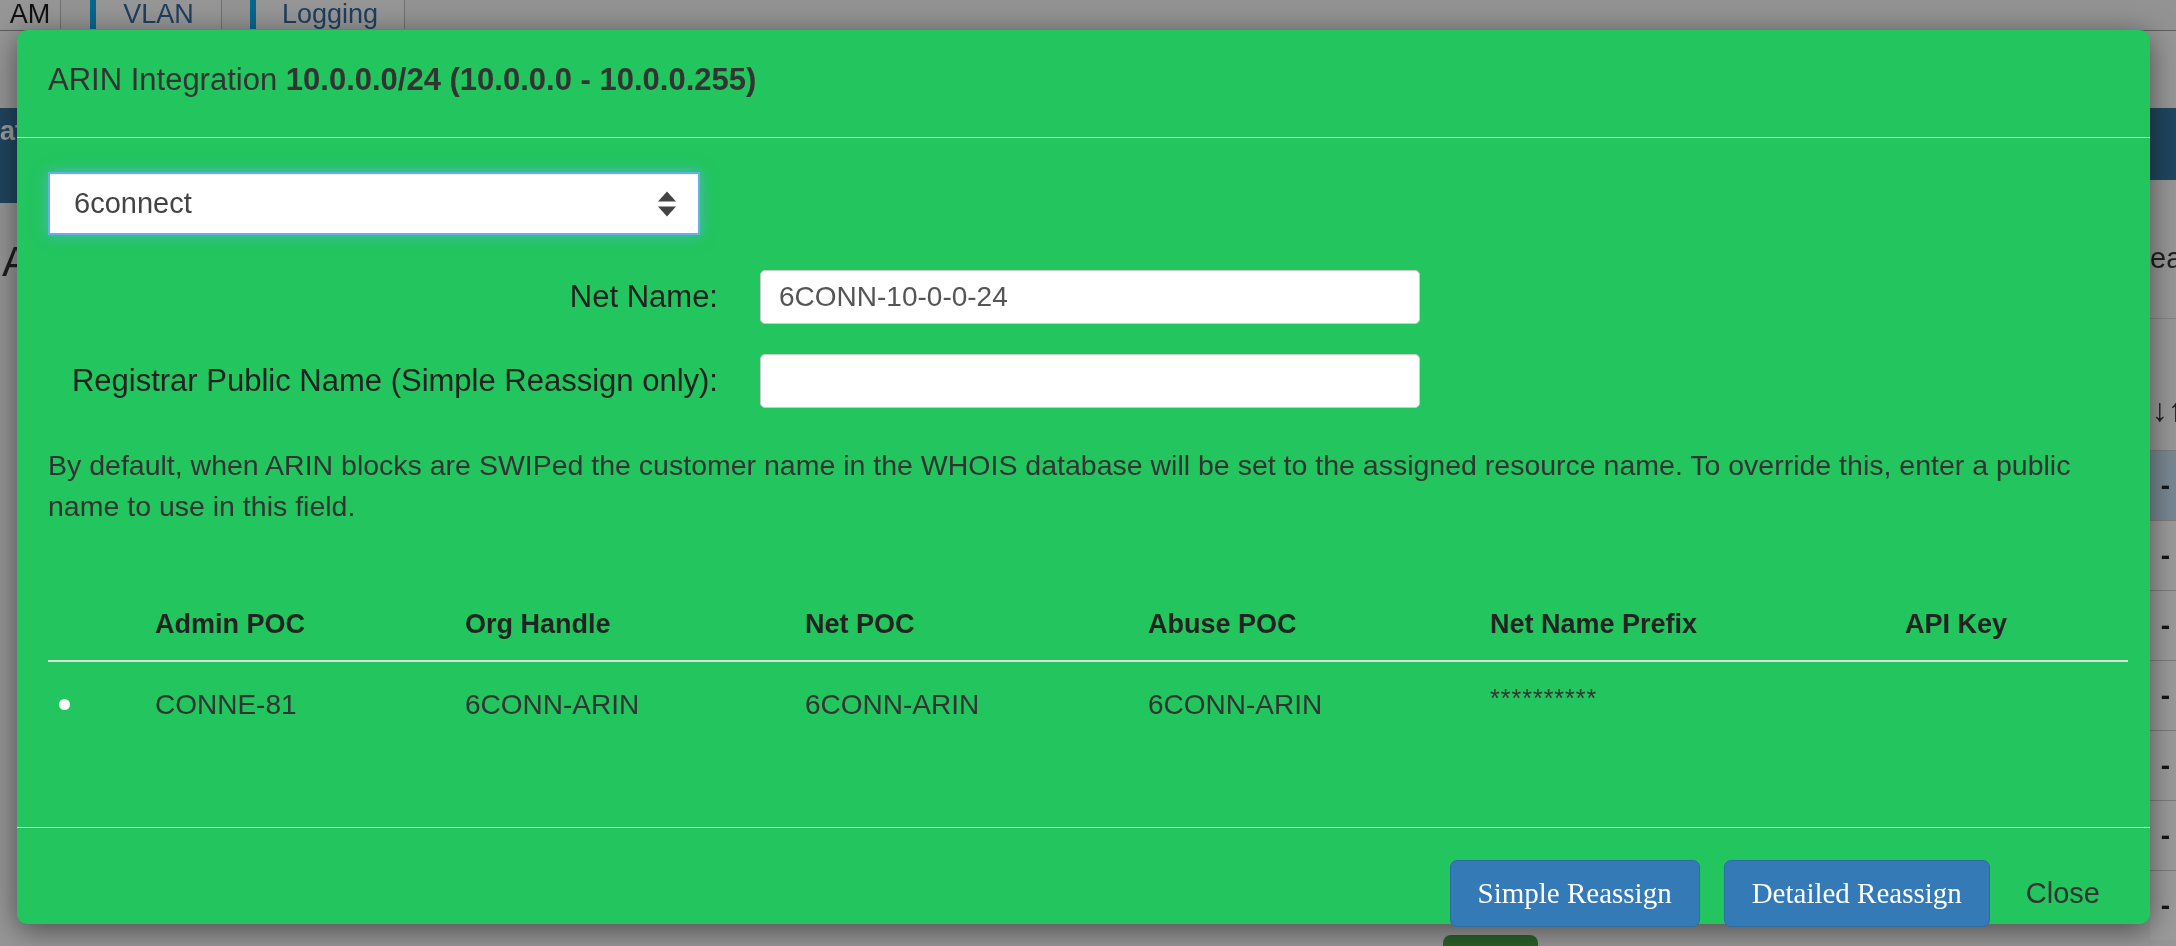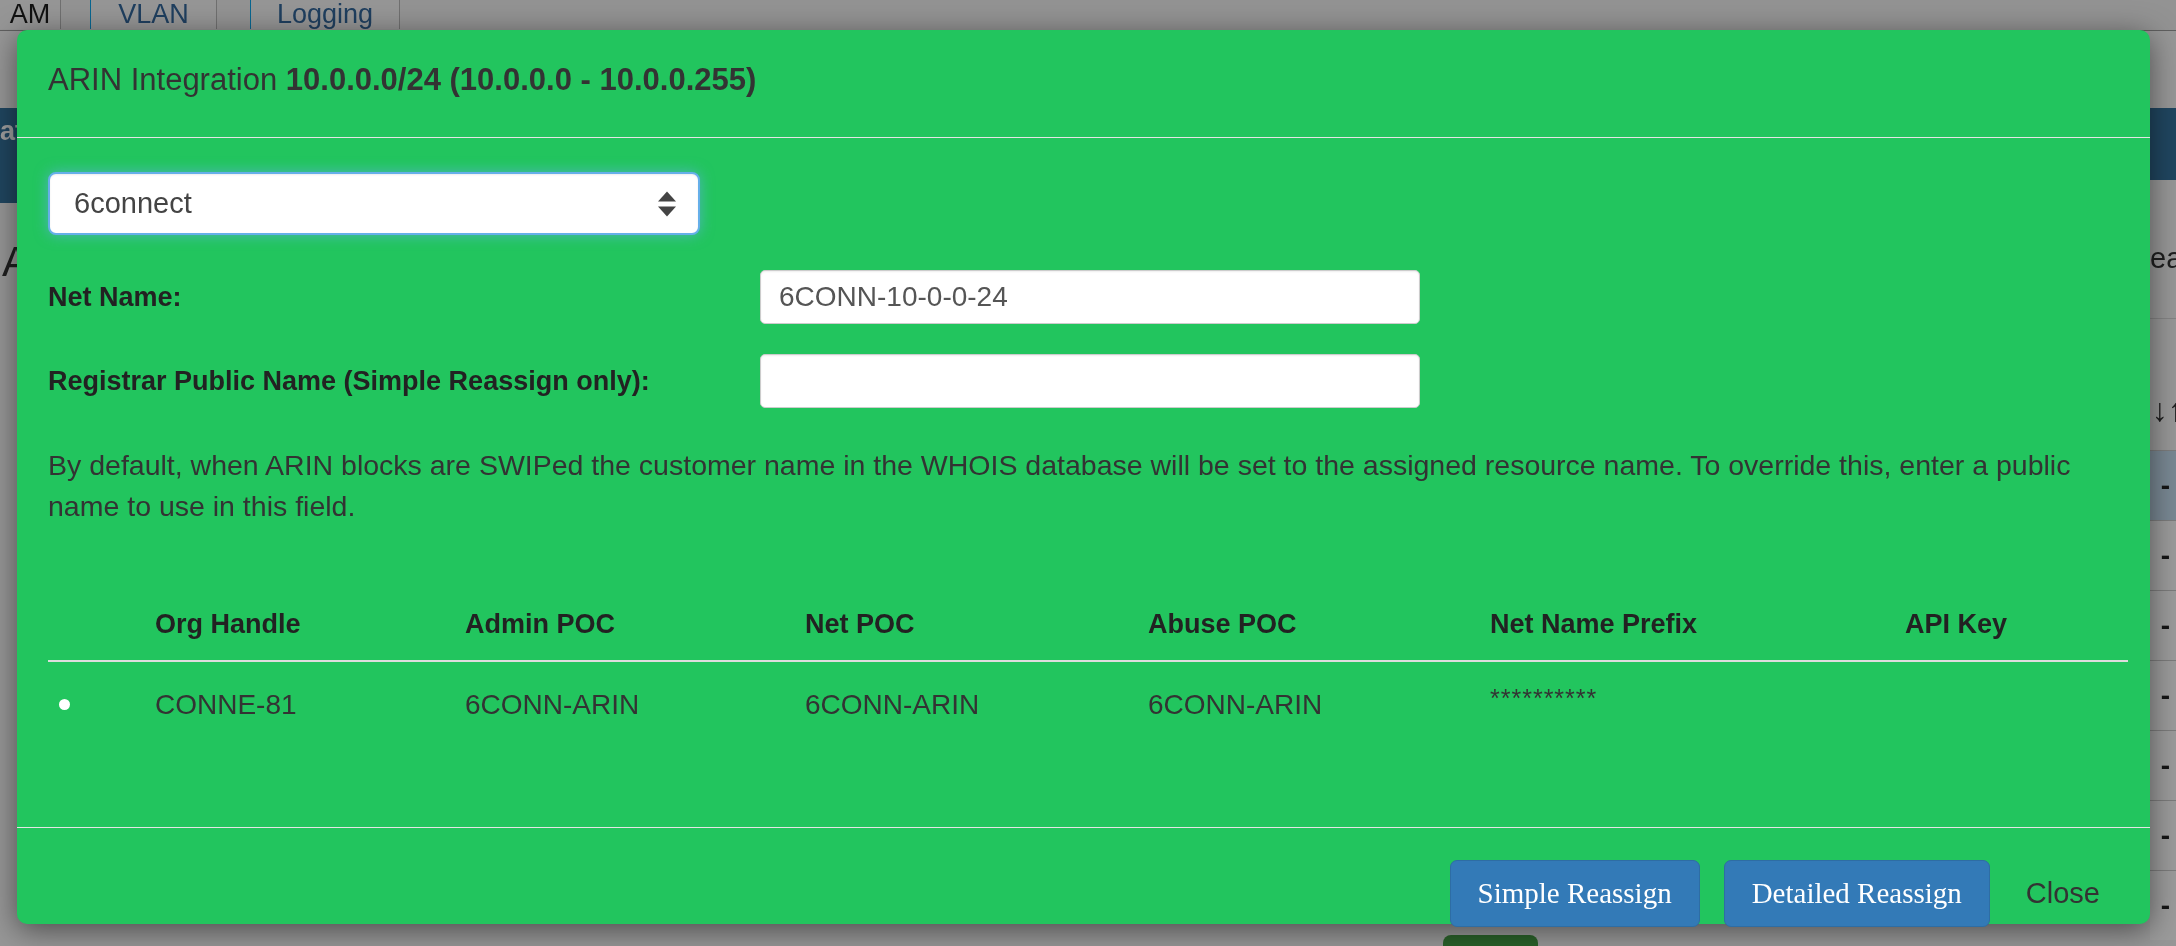--- a/index.html
+++ b/index.html
@@ -4,49 +4,49 @@
 <style>
   html,body{margin:0;padding:0;}
   body{
     width:2176px;height:946px;position:relative;overflow:hidden;
     font-family:"Liberation Sans",sans-serif;background:#ffffff;
   }
   
   .bg-layer{position:absolute;inset:0;z-index:1;background:#f4f4f4;}
   .tabbar{position:absolute;left:0;top:0;width:2176px;height:30px;background:#ededed;border-bottom:1px solid #9a9a9a;}
   .tab{position:absolute;top:0;height:29px;display:flex;align-items:center;justify-content:center;
-       background:#f2f2f2;border-left:1px solid #0ea5e9;border-right:1px solid #b5b5b5;
+       background:#f2f2f2;border-left:6px solid #0ea5e9;border-right:1px solid #b5b5b5;
        font-size:27px;color:#336699;}
   .tab.partial{border-left:none;color:#1c1c1c;}
   .blue-bar{position:absolute;background:#35719c;color:#fff;font-weight:bold;overflow:hidden;}
   .bg-frag{position:absolute;color:#333;overflow:hidden;white-space:nowrap;}
   .bg-table{position:absolute;left:2150px;top:450px;width:26px;}
   .bg-row{height:70px;border-top:1px solid #c9c9c9;display:flex;align-items:center;justify-content:flex-end;
           padding-right:6px;box-sizing:border-box;font-size:28px;font-weight:bold;color:#222;background:#fbfbfb;}
   .bg-row.sel{background:#c3dcee;}
   .green-frag{position:absolute;left:1443px;top:935px;width:95px;height:20px;background:#449d44;border-radius:8px 8px 0 0;}
   
   .overlay{position:absolute;inset:0;background:rgba(0,0,0,0.38);z-index:5;}
   
   .modal{position:absolute;left:17px;top:30px;width:2133px;height:894px;background:#22c55e;border-radius:10px;
          box-shadow:0 6px 30px rgba(0,0,0,0.5);z-index:10;}
   .modal-header{position:absolute;left:0;top:0;width:100%;height:108px;border-bottom:1px solid #e5e5e5;box-sizing:border-box;}
   .modal-title{position:absolute;left:31px;top:32px;font-size:31px;color:#333;}
   .modal-title .b{font-weight:bold;}
   
   .sel-box{position:absolute;left:31px;top:142px;width:652px;height:63px;box-sizing:border-box;
-           border:2px solid #66afe9;border-radius:8px;background:#fff;
+           border:2px solid #66afe9;border-radius:0;background:#fff;
            box-shadow:0 0 14px rgba(102,175,233,.65), inset 0 1px 2px rgba(0,0,0,.08);
            display:flex;align-items:center;padding:0 24px;font-size:29px;color:#444;cursor:default;}
   .sel-arrows{position:absolute;right:22px;top:50%;transform:translateY(-50%);display:flex;flex-direction:column;gap:5px;}
   .tri-up{width:0;height:0;border-left:9px solid transparent;border-right:9px solid transparent;border-bottom:10px solid #444;}
   .tri-dn{width:0;height:0;border-left:9px solid transparent;border-right:9px solid transparent;border-top:10px solid #444;}
   
   .form-row{position:absolute;left:31px;display:flex;align-items:center;}
-  .form-label{width:670px;font-weight:bold;font-size:27px;color:#222;}
+  .form-label{width:670px;text-align:right;font-weight:normal;font-size:31px;color:#222;}
   .form-input{margin-left:42px;width:660px;height:54px;box-sizing:border-box;border:1px solid #ccc;border-radius:5px;
               font-family:"Liberation Sans",sans-serif;font-size:28px;color:#555;padding:0 18px;
               box-shadow:inset 0 1px 2px rgba(0,0,0,.07);outline:none;}
   .desc{position:absolute;left:31px;top:415px;width:2070px;font-size:28.5px;line-height:41px;color:#333;}
   
   .tbl{position:absolute;left:31px;top:570px;width:2080px;}
   .tbl-grid{display:grid;grid-template-columns:107px 310px 340px 343px 342px 415px 1fr;align-items:center;}
   .tbl-head{font-weight:bold;font-size:27px;color:#222;height:48px;}
   .tbl-divider{height:2px;background:#ddd;margin-top:12px;}
   .tbl-row{height:86px;font-size:28px;color:#333;}
@@ -147,22 +147,22 @@
   <div class="form-row" style="top:324px;">
     <div class="form-label">Registrar Public Name (Simple Reassign only):</div>
     <input class="form-input" type="text" value="" style="">
   </div>
 
   <div class="desc">By default, when ARIN blocks are SWIPed the customer name in the WHOIS database will be set to the assigned resource name. To override this, enter a public name to use in this field.</div>
 
   <div class="tbl">
     <div class="tbl-grid tbl-head">
       <div></div>
+      <div>Admin POC</div>
       <div>Org Handle</div>
-      <div>Admin POC</div>
       <div>Net POC</div>
       <div>Abuse POC</div>
       <div>Net Name Prefix</div>
       <div>API Key</div>
     </div>
     <div class="tbl-divider"></div>
     <div class="tbl-grid tbl-row">
       <div><span class="radio"></span></div>
       <div>CONNE-81</div>
       <div>6CONN-ARIN</div>

